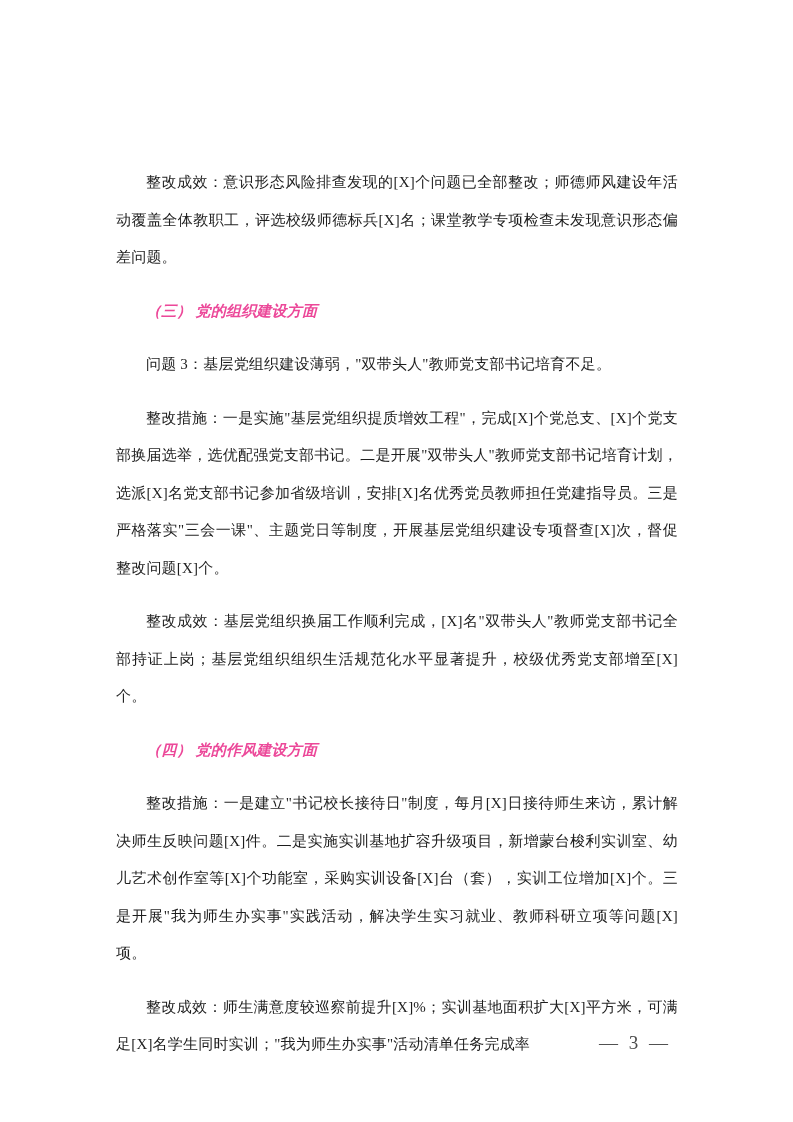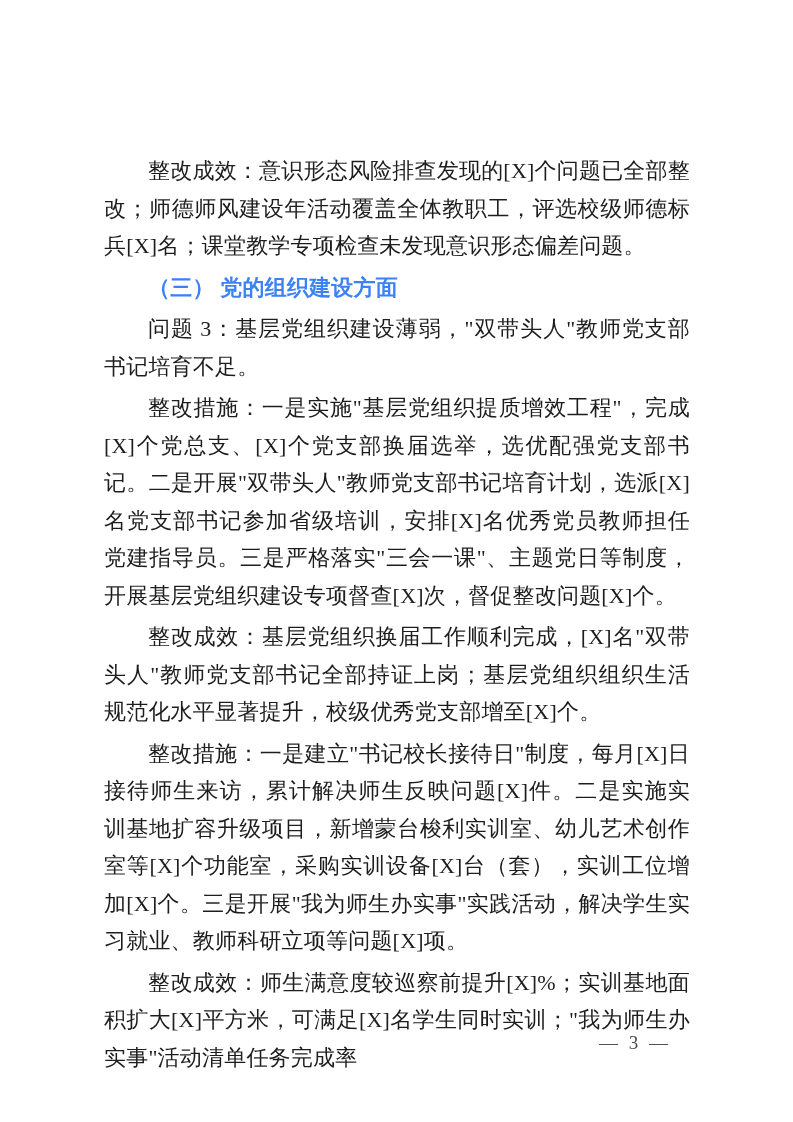--- a/index.html
+++ b/index.html
@@ -15,32 +15,33 @@
     overflow: hidden;
     font-family: "Liberation Serif", "DejaVu Serif", serif;
   }
   .content {
     position: absolute;
     left: 100px;
     top: 148px;
     width: 594px;
   }
   .para {
-    margin: 4px;
-    font-size: 22px;
+    margin: 16px;
+    font-size: 15px;
     line-height: 37.5px;
     text-align: justify;
     text-indent: 2em;
     color: #1d1d1d;
     letter-spacing: 0.2px;
     word-break: break-all;
   }
   .heading {
     font-weight: bold;
-    color: #3b82f6;
+    color: #ec4899;
+    font-style: italic;
   }
   .page-number {
     position: absolute;
     top: 1032px;
     left: 583px;
     width: 104px;
     text-align: center;
     font-size: 19px;
     color: #4a4a4a;
     letter-spacing: 3px;
@@ -50,18 +51,19 @@
 </head>
 <body>
 
 <div class="page">
   <div class="content">
     <p class="para">整改成效：意识形态风险排查发现的[X]个问题已全部整改；师德师风建设年活动覆盖全体教职工，评选校级师德标兵[X]名；课堂教学专项检查未发现意识形态偏差问题。</p>
     <p class="para heading">（三） 党的组织建设方面</p>
     <p class="para">问题 3：基层党组织建设薄弱，"双带头人"教师党支部书记培育不足。</p>
     <p class="para">整改措施：一是实施"基层党组织提质增效工程"，完成[X]个党总支、[X]个党支部换届选举，选优配强党支部书记。二是开展"双带头人"教师党支部书记培育计划，选派[X]名党支部书记参加省级培训，安排[X]名优秀党员教师担任党建指导员。三是严格落实"三会一课"、主题党日等制度，开展基层党组织建设专项督查[X]次，督促整改问题[X]个。</p>
     <p class="para">整改成效：基层党组织换届工作顺利完成，[X]名"双带头人"教师党支部书记全部持证上岗；基层党组织组织生活规范化水平显著提升，校级优秀党支部增至[X]个。</p>
+    <p class="para heading">（四） 党的作风建设方面</p>
     <p class="para">整改措施：一是建立"书记校长接待日"制度，每月[X]日接待师生来访，累计解决师生反映问题[X]件。二是实施实训基地扩容升级项目，新增蒙台梭利实训室、幼儿艺术创作室等[X]个功能室，采购实训设备[X]台（套），实训工位增加[X]个。三是开展"我为师生办实事"实践活动，解决学生实习就业、教师科研立项等问题[X]项。</p>
     <p class="para">整改成效：师生满意度较巡察前提升[X]%；实训基地面积扩大[X]平方米，可满足[X]名学生同时实训；"我为师生办实事"活动清单任务完成率</p>
   </div>
 
   <div class="page-number">— 3 —</div>
 </div>
 
 </body></html>

